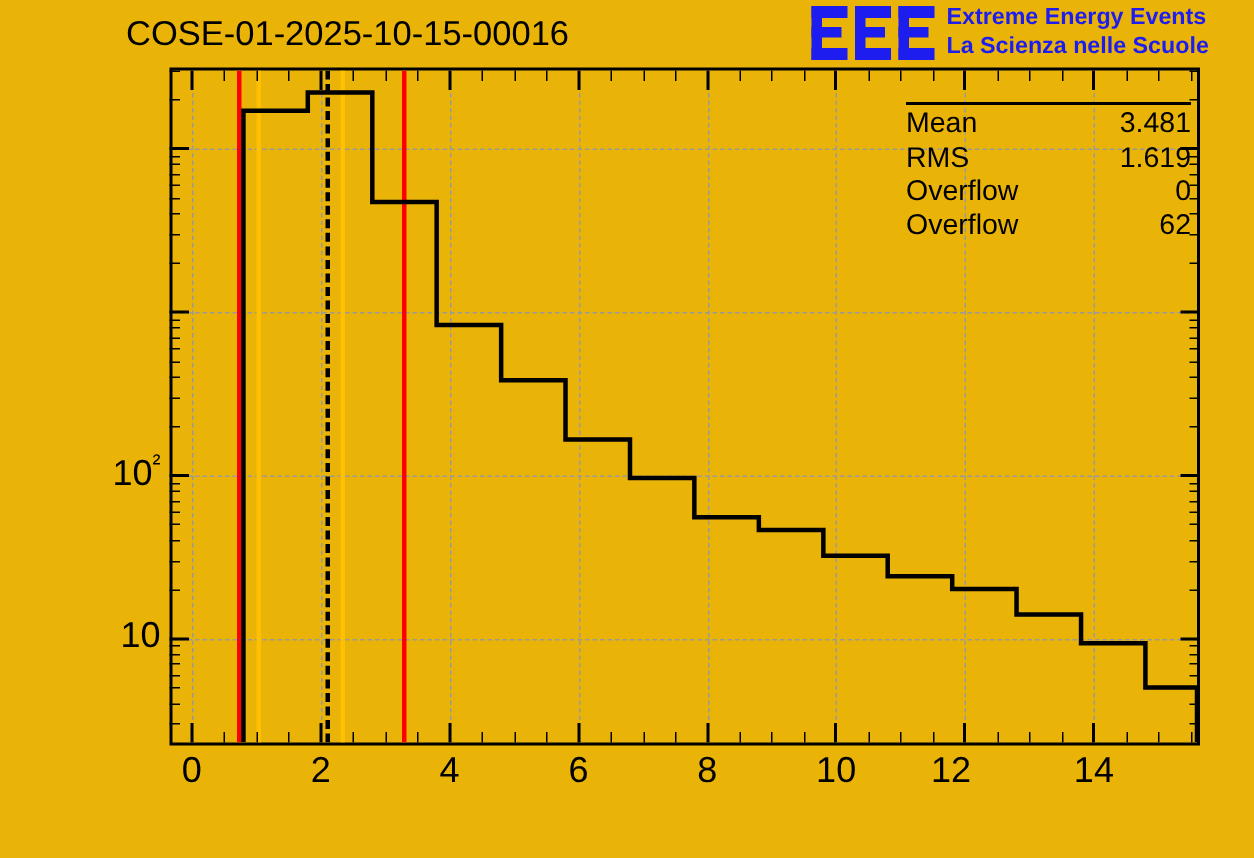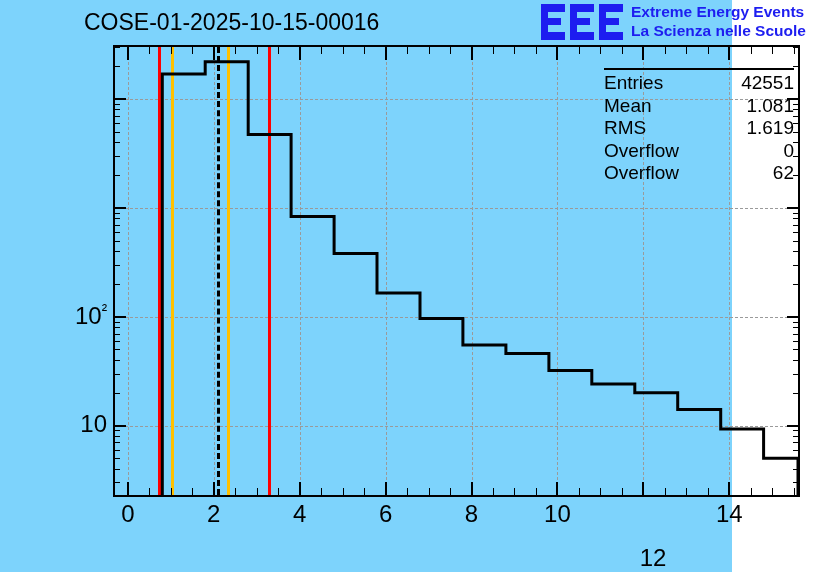--- a/index.html
+++ b/index.html
@@ -1,17 +1,17 @@
 <!DOCTYPE html>
 <html><head>
 <meta charset="utf-8">
 <style>
   html,body{margin:0;padding:0;background:#fff;}
   body{width:836px;height:572px;font-family:"Liberation Sans",sans-serif;overflow:hidden;}
-  #root{position:relative;width:732px;height:572px;background:#7dd3fc;}
+  #root{position:relative;width:836px;height:572px;background:#eab308;}
 
   
   #plot-title{
     position:absolute;left:84px;top:9px;
     font-size:23px;color:#000;white-space:nowrap;letter-spacing:0px;
   }
 
   
   #eee-logo{position:absolute;left:541px;top:2px;width:294px;height:40px;padding-left:16px;}
   #eee-letters{position:absolute;left:0px;top:2px;width:84px;height:36px;}
@@ -276,39 +276,35 @@
       <div class="tick yt-minor" style="top: 47px;"></div>
       <div class="tick yt-minor-r" style="top: 47px;"></div>
     </div>
   <div id="xlabels">
       <div class="xlabel" style="left: 97.8868px;">0</div>
       <div class="xlabel" style="left: 183.799px;">2</div>
       <div class="xlabel" style="left: 269.711px;">4</div>
       <div class="xlabel" style="left: 355.623px;">6</div>
       <div class="xlabel" style="left: 441.535px;">8</div>
       <div class="xlabel" style="left: 527.447px;">10</div>
-      <div class="xlabel" style="left: 623px; margin-top: 44px;">12</div>
+      <div class="xlabel" style="left: 604px;">12</div>
       <div class="xlabel" style="left: 699.27px;">14</div>
     </div>
   <div id="ylabels">
       <div class="ylabel" style="top: 409.518px;">10</div>
       <div class="ylabel" style="top: 300.658px;">10<sup>²</sup></div>
     </div>
 
 
   <div id="statsbox">
     <div id="stats-rule"></div>
     <div id="stats-rows">
         <div class="stats-row">
-          <span class="k">Entries</span>
-          <span class="v">42551</span>
-        </div>
-        <div class="stats-row">
           <span class="k">Mean</span>
-          <span class="v">1.081</span>
+          <span class="v">3.481</span>
         </div>
         <div class="stats-row">
           <span class="k">RMS</span>
           <span class="v">1.619</span>
         </div>
         <div class="stats-row">
           <span class="k">Overflow</span>
           <span class="v">0</span>
         </div>
         <div class="stats-row">

